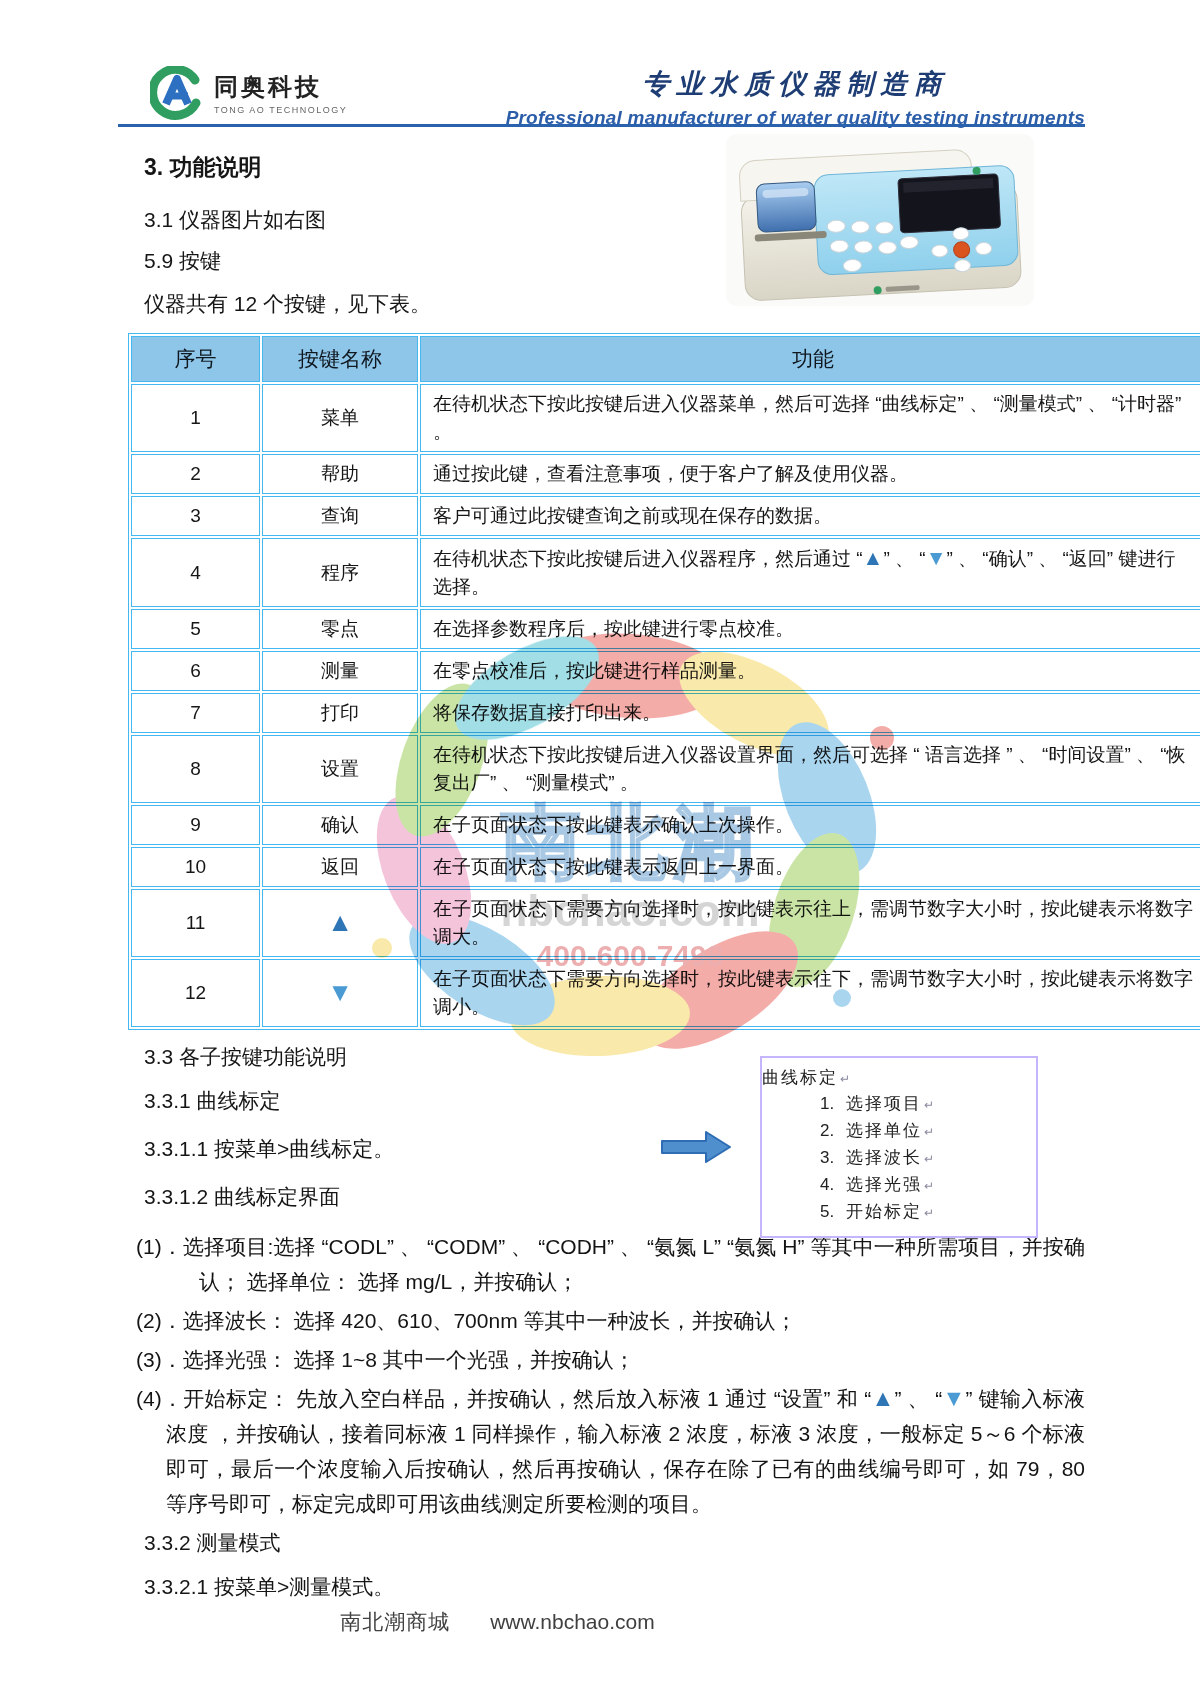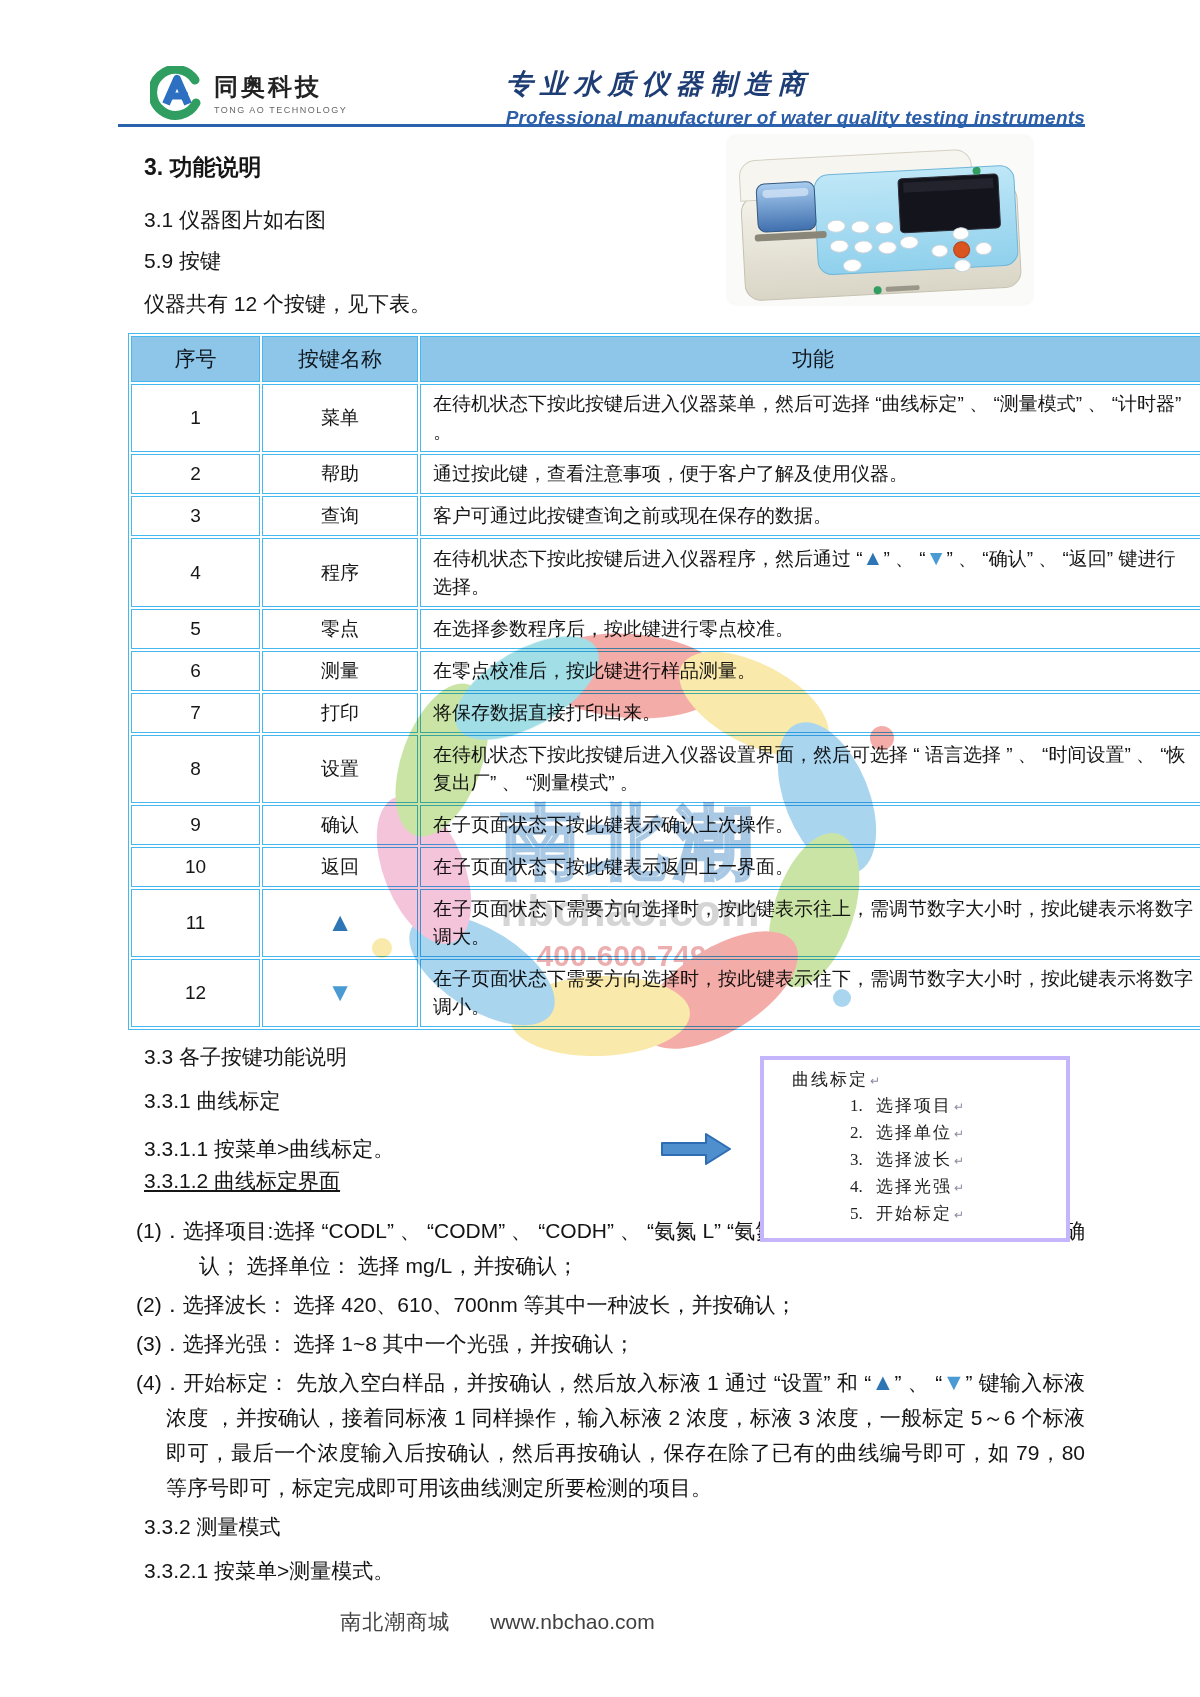--- a/index.html
+++ b/index.html
@@ -3,57 +3,57 @@
 <meta charset="utf-8">
 <style>
   html,body{margin:0;padding:0;background:#ffffff;}
   .page{position:relative;width:1200px;height:1697px;background:#ffffff;overflow:hidden;
         font-family:"Liberation Sans","DejaVu Sans",sans-serif;color:#161616;}
 
   
   .logo{position:absolute;left:150px;top:66px;display:flex;align-items:center;gap:10px;}
   .logo-text .t1{font-size:24px;font-weight:bold;color:#222;letter-spacing:3px;line-height:32px;}
   .logo-text .t2{font-size:9px;color:#666;letter-spacing:1.5px;margin-top:2px;}
-  .slogan{position:absolute;right:115px;top:66px;text-align:left;}
+  .slogan{position:absolute;right:115px;top:66px;text-align:center;}
   .slogan .cn{font-family:"Liberation Serif","DejaVu Serif",serif;font-style:italic;font-weight:bold;
               font-size:27px;color:#1d3d74;letter-spacing:7px;}
   .slogan .en{font-style:italic;font-weight:bold;font-size:19px;color:#2b5da8;margin-top:5px;letter-spacing:.2px;}
   .rule{position:absolute;left:118px;top:124px;width:967px;height:3px;background:#2a62ae;}
 
   
   .device{position:absolute;left:724px;top:132px;width:312px;height:176px;}
 
   
   main{position:absolute;left:128px;top:146px;width:957px;}
   .h-main{font-size:23px;font-weight:bold;margin:6px 0 0 16px;line-height:30px;}
   .sub{font-size:21px;line-height:28px;margin-left:16px;}
   .s31{margin-top:24px;} .s32{margin-top:13px;} .intro{margin-top:15px;}
-  .s33{margin-top:13px;} .s331{margin-top:16px;} .s3311{margin-top:20px;} .s3312{margin-top:4px;text-decoration:underline;}
+  .s33{margin-top:13px;} .s331{margin-top:16px;} .s3311{margin-top:20px;} .s3312{margin-top:20px;}
   .s332{margin-top:8px;} .s3321{margin-top:16px;}
 
   
   table.keys{margin-top:15px;width:1081px;border-collapse:separate;border-spacing:2px;
              border:1px solid #45b9ef;background:#fff;}
   table.keys th{background:#8ec6ea;border:1px solid #45b9ef;font-weight:normal;
                 font-size:21px;line-height:30px;padding:7px 4px;color:#10181f;}
   table.keys td{border:1px solid #45b9ef;font-size:19px;line-height:28px;padding:5px 12px;
                 vertical-align:middle;}
   td.c-no{width:103px;text-align:center;font-size:20px;}
   td.c-key{width:130px;text-align:center;}
   td.c-func{text-align:left;}
   .tri{font-style:normal;}
   .tri.up{color:#2e75b6;}
   .tri.down{color:#4a9ad4;}
   td .tri{font-size:21px;}
   td.c-key .tri{font-size:26px;line-height:28px;}
 
   
   .flow-figure{position:absolute;left:660px;top:1056px;display:flex;align-items:center;gap:28px;z-index:4;}
-  .flowbox{width:262px;border:4px solid #c4b5fd;background:#fff;padding:8px 12px 10px 28px;
-           font-family:Liberation Serif, serif;font-size:17px;color:#222;}
+  .flowbox{width:262px;border:2px solid #c4b5fd;background:#fff;padding:8px 12px 10px 0;
+           font-family:Liberation Sans, sans-serif;font-size:17px;color:#222;}
   .fb-title{line-height:24px;letter-spacing:2px;}
   .fb-item{line-height:25px;padding-left:58px;letter-spacing:2px;}
   .fb-num{display:inline-block;width:26px;letter-spacing:0;}
   .ret{color:#8a8aa0;font-size:12px;margin-left:2px;}
 
   
   .paras{margin-top:18px;margin-left:8px;width:949px;}
   .para{font-size:21px;line-height:35px;text-align:justify;margin-bottom:4px;color:#141414;}
   .para .tri{font-size:23px;}
 

